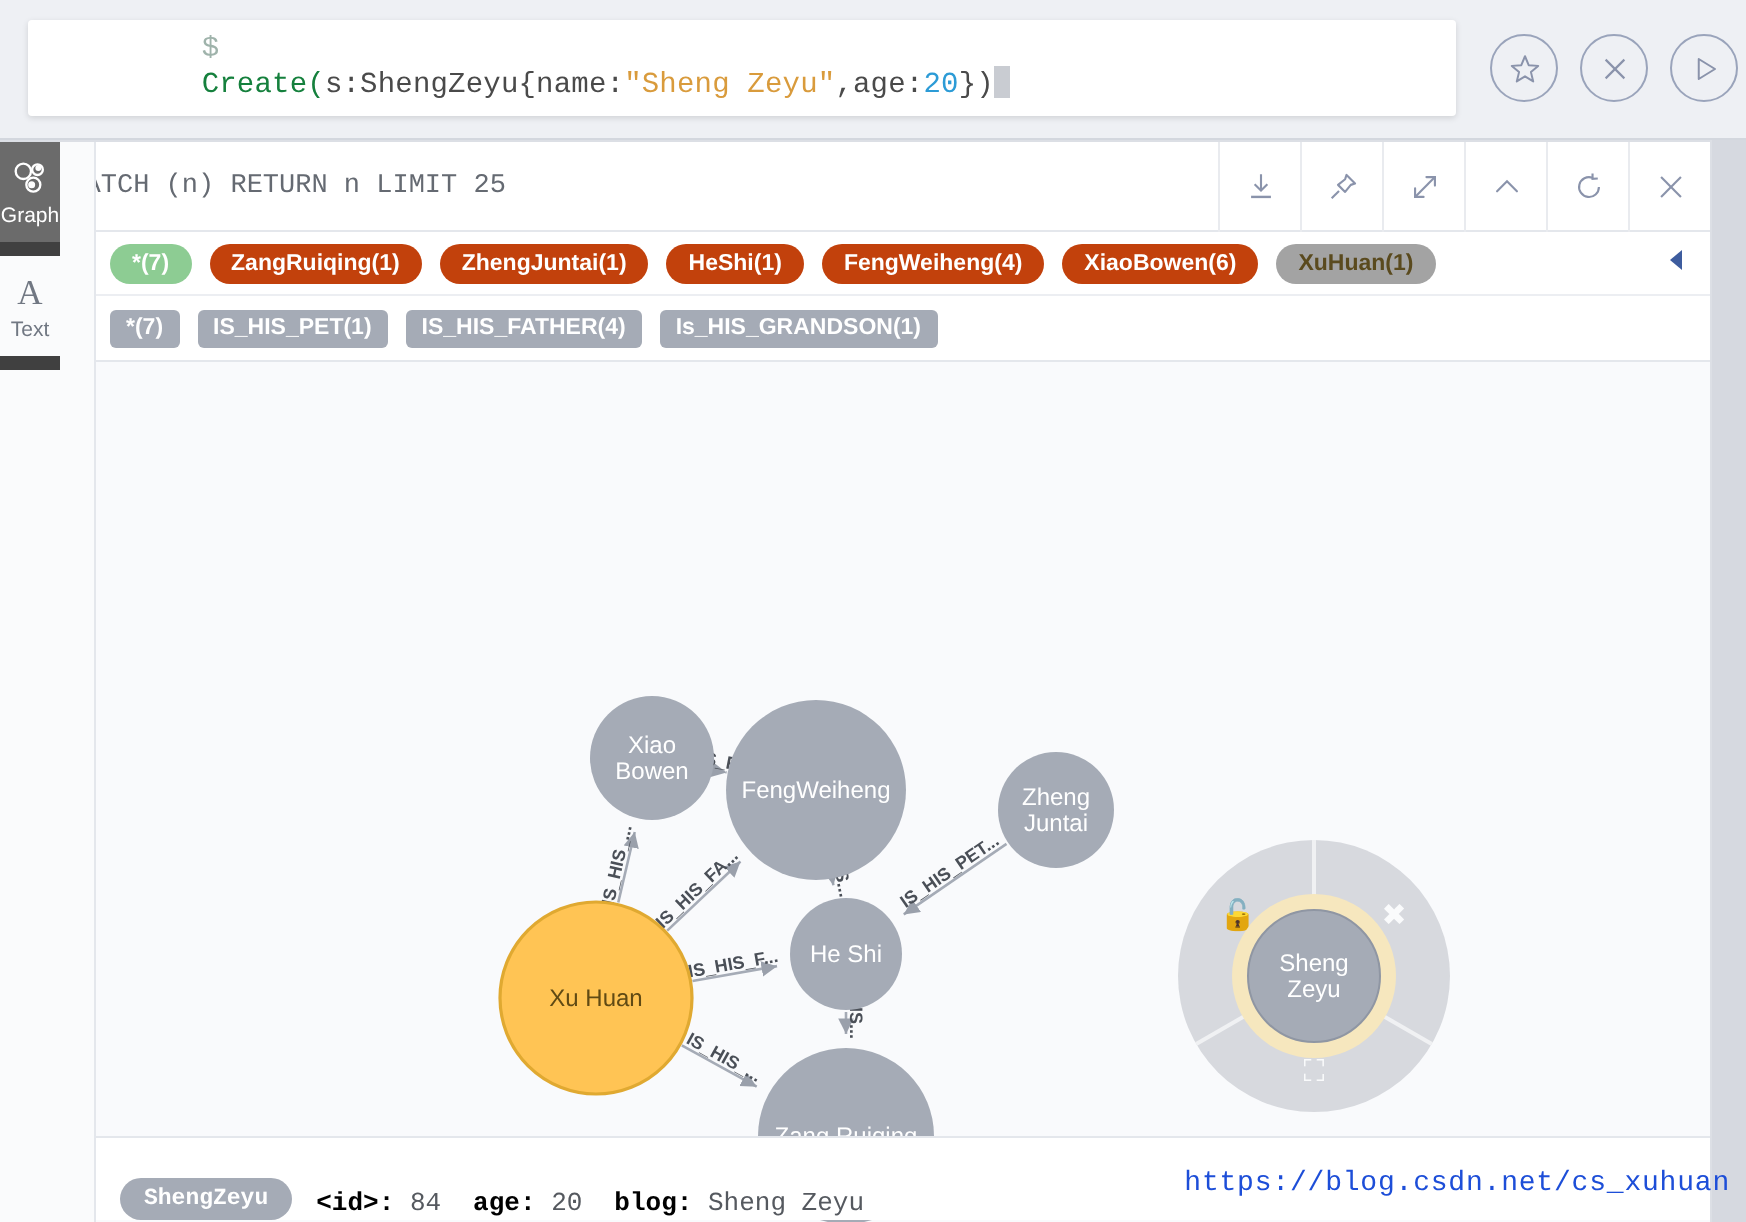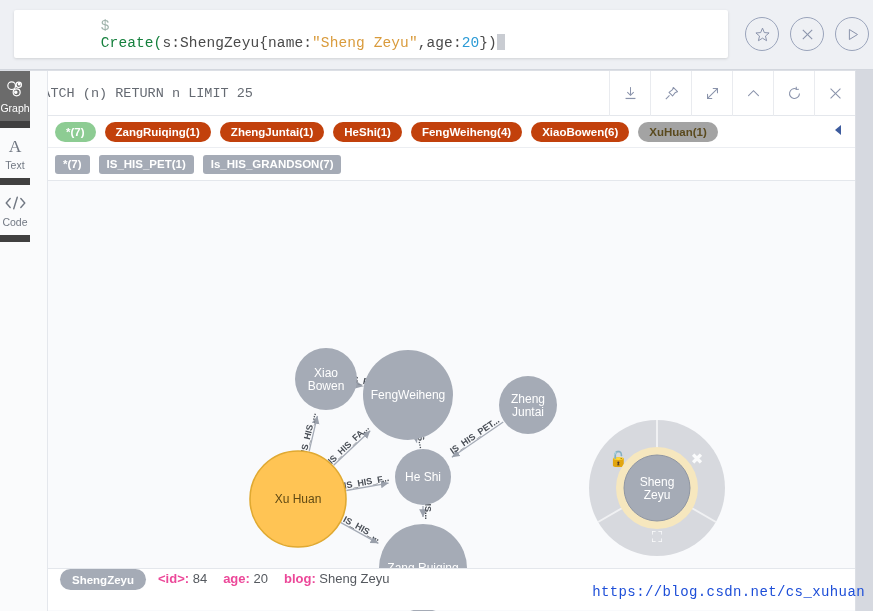--- a/index.html
+++ b/index.html
@@ -159,32 +159,33 @@
     overflow: hidden;
   }
   #graph-svg { display: block; }
 
   
   #footer {
     position: absolute; left: 48px; bottom: 0;
     width: 807px; height: 42px;
     background: #ffffff;
     border-top: 1px solid #e4e7ec;
-    display: flex; align-items: flex-start;
+    display: flex; align-items: flex-end;
     padding-left: 12px;
+    font-family: Liberation Mono, monospace;
   }
   #footer-badge {
     display: inline-flex; align-items: center; justify-content: center;
     height: 21px; padding: 0 12px; border-radius: 11px;
     background: #a5abb6; color: #fff;
     font-size: 11.5px; font-weight: bold;
     margin-right: 12px;
   }
   .prop { font-size: 13px; color: #55595f; margin-right: 16px; white-space: nowrap; }
-  .prop b { color: #ec4899; }
+  .prop b { color: #000000; }
   #watermark {
     position: absolute; right: 8px; bottom: 11px;
     font-family: "Liberation Mono", monospace;
     font-size: 14px;
     color: #1d4ed8;
     letter-spacing: .4px;
     white-space: nowrap;
   }
 
   
@@ -285,21 +286,22 @@
         <span class="pill">ZangRuiqing(1)</span>
         <span class="pill">ZhengJuntai(1)</span>
         <span class="pill">HeShi(1)</span>
         <span class="pill">FengWeiheng(4)</span>
         <span class="pill">XiaoBowen(6)</span>
         <span class="pill sel">XuHuan(1)</span>
       </div>
     <div class="legend-row row-2" id="legend-rels">
         <span class="rel-pill">*(7)</span>
         <span class="rel-pill">IS_HIS_PET(1)</span>
-        <span class="rel-pill">Is_HIS_GRANDSON(7)</span>
+        <span class="rel-pill">IS_HIS_FATHER(4)</span>
+        <span class="rel-pill">Is_HIS_GRANDSON(1)</span>
       </div>
     <div id="legend-collapse"></div>
   </div>
 
   <div id="sidebar">
 
     <div class="side-item active">
       <span class="side-glyph">
         <svg width="22" height="20" viewBox="0 0 24 24">
           <g fill="none" stroke="currentColor" stroke-width="1.4">
@@ -317,32 +319,20 @@
 
     <div class="side-item">
       <span class="side-glyph">
         <svg width="20" height="20" viewBox="0 0 24 24">
           <text x="12" y="19" text-anchor="middle" font-family="Liberation Serif, serif" font-size="21" fill="currentColor">A</text>
         </svg>
       </span>
       <span class="side-label">Text</span>
     </div>
 
-    <div class="side-item">
-      <span class="side-glyph">
-        <svg width="23" height="18" viewBox="0 0 26 20">
-          <g fill="none" stroke="currentColor" stroke-width="1.6" stroke-linecap="round" stroke-linejoin="round">
-            <polyline points="7,5 2.5,10 7,15"></polyline>
-            <polyline points="19,5 23.5,10 19,15"></polyline>
-            <line x1="15" y1="3.5" x2="11" y2="16.5"></line>
-          </g>
-        </svg>
-      </span>
-      <span class="side-label">Code</span>
-    </div>
   </div>
 
   <div id="canvas-wrap">
     <svg id="graph-svg" width="807" height="458" viewBox="48 110 807 458">
       <defs>
         <marker id="arrow" markerWidth="7" markerHeight="7" refX="6" refY="3" orient="auto" markerUnits="strokeWidth">
           <path d="M0,0 L6,3 L0,6 z" fill="#9aa0ab"></path>
         </marker>
       </defs>
       <g id="g-rels">

